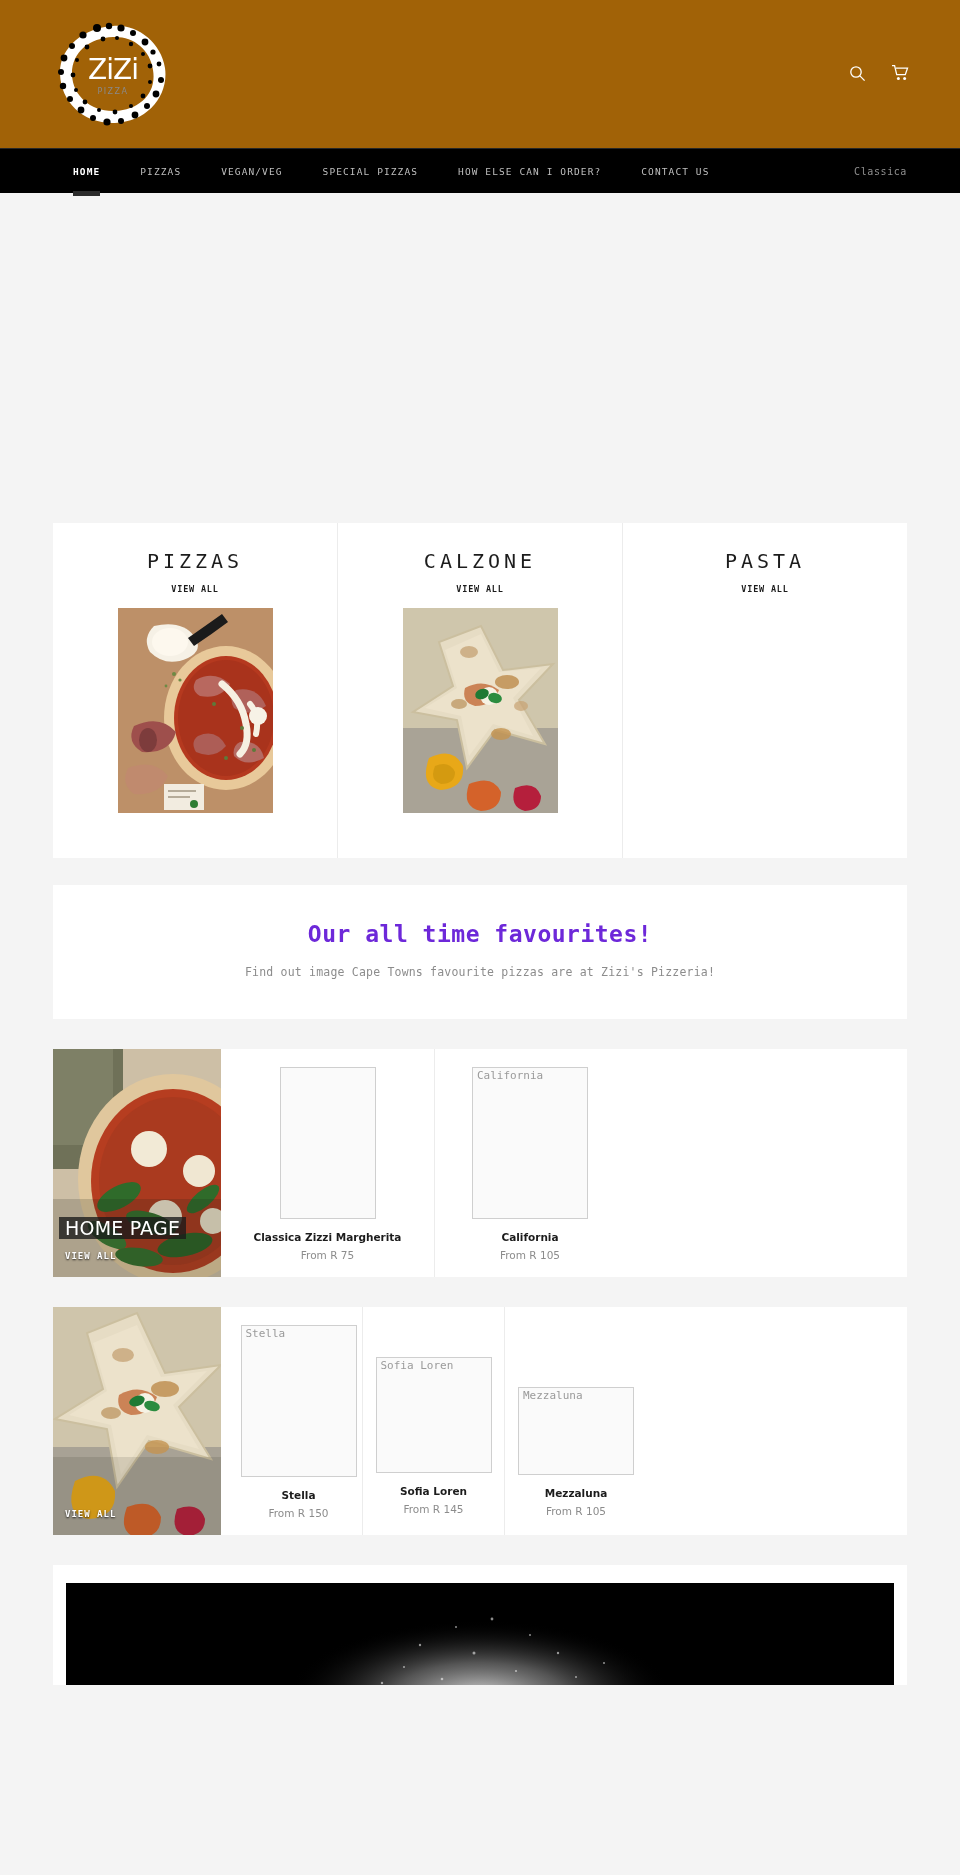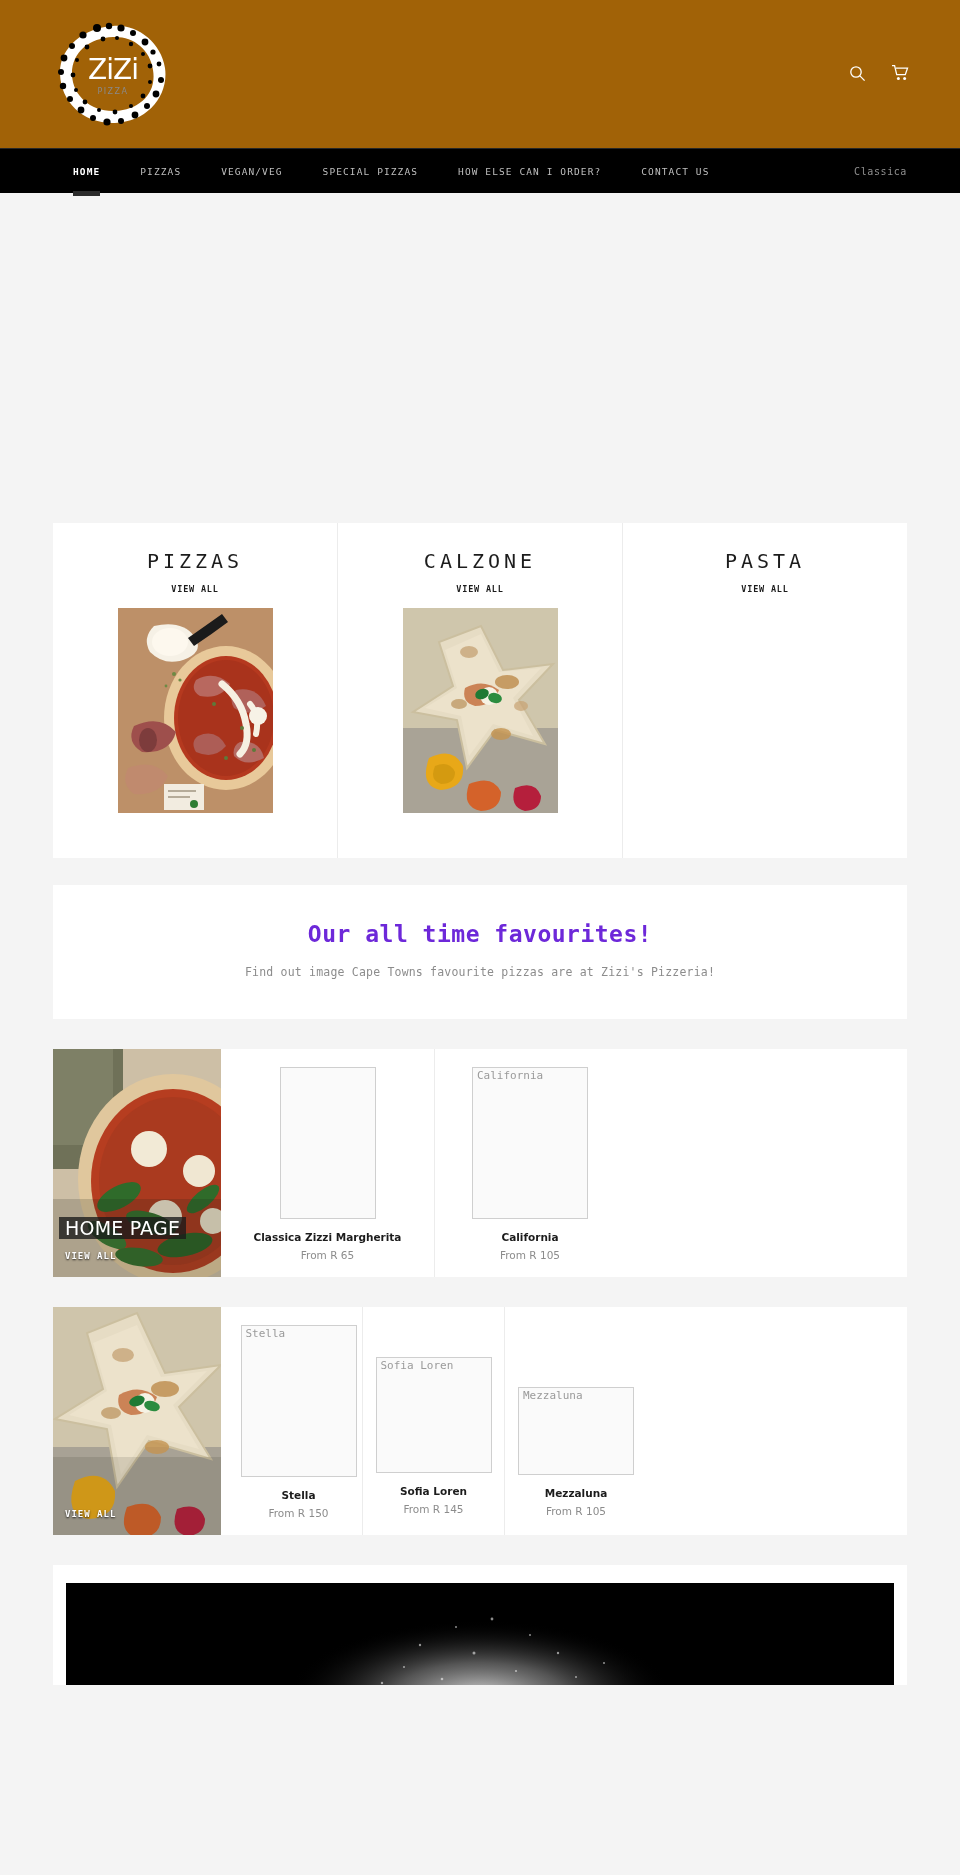--- a/index.html
+++ b/index.html
@@ -550,21 +550,21 @@
     </div>
   </div>
 
   <div class="product-list">
 
     <div class="product-cell" style="width:214px;">
       <div class="broken-img" style="width:96px;height:152px;">
         <span class="broken-img-alt"></span>
       </div>
       <div class="product-title">Classica Zizzi Margherita</div>
-      <div class="product-price">From R 65</div>
+      <div class="product-price">From R 75</div>
     </div>
 
     <div class="product-cell" style="width:190px;">
       <div class="broken-img" style="width:116px;height:152px;">
         <span class="broken-img-alt">California</span>
       </div>
       <div class="product-title">California</div>
       <div class="product-price">From R 105</div>
     </div>
 

